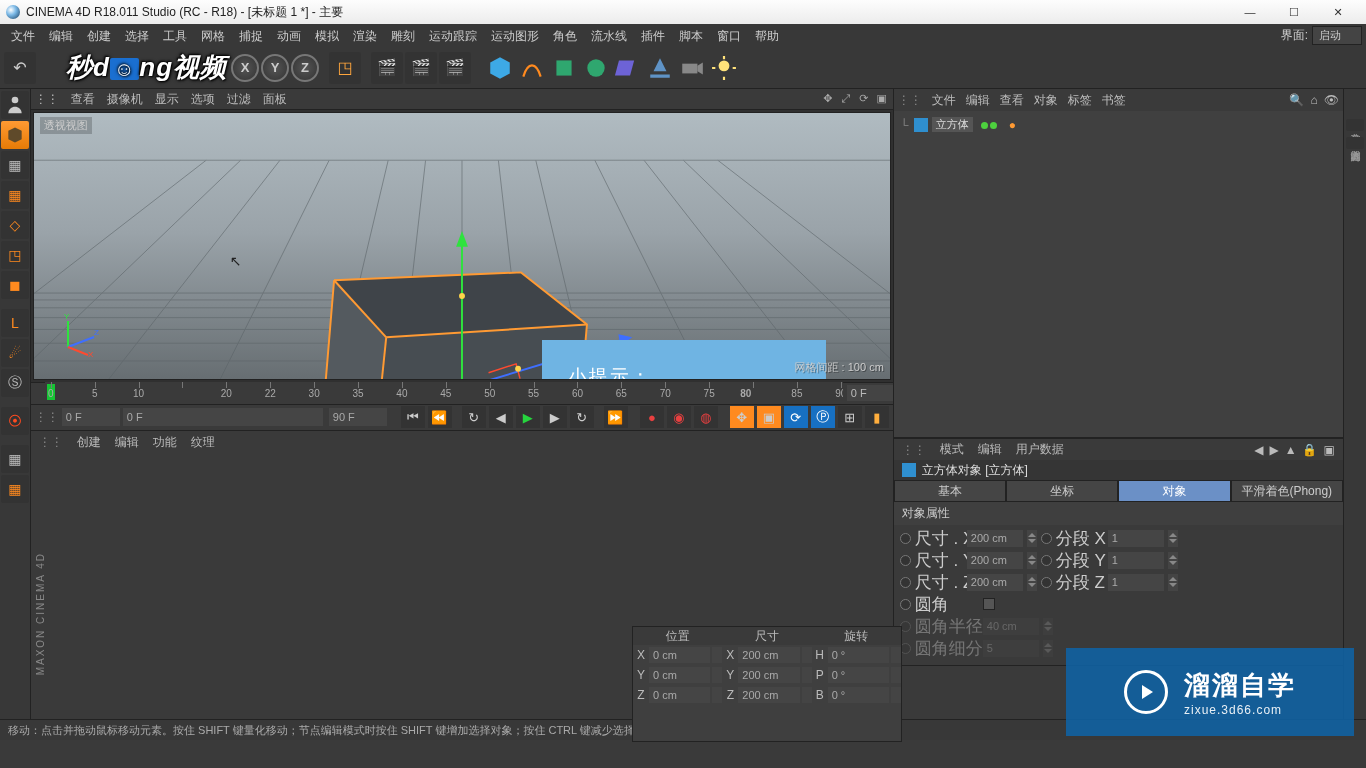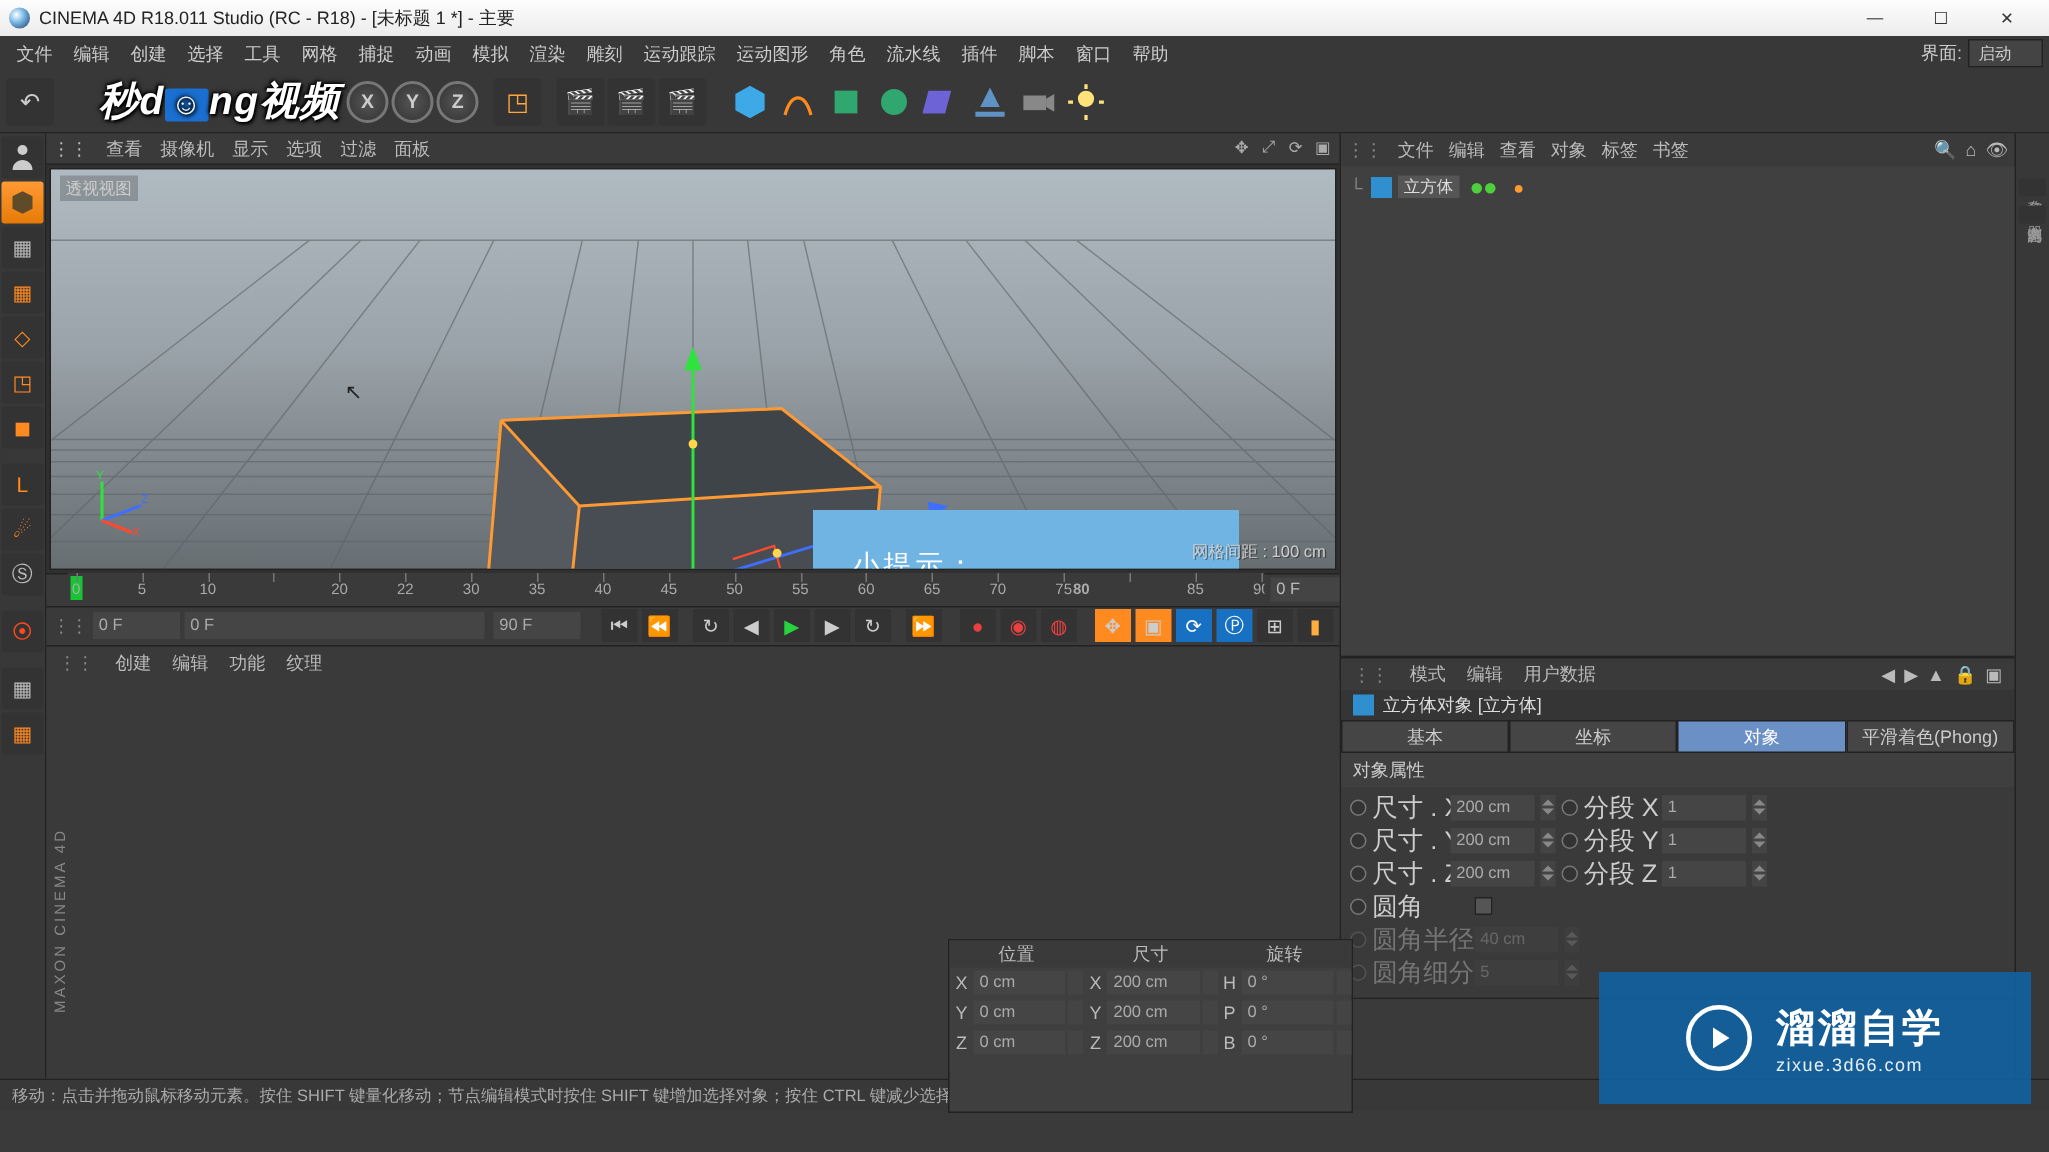--- a/index.html
+++ b/index.html
@@ -392,21 +392,21 @@
             <div class="tick-label" style="left: 488.778px;">55</div>
             <div class="tick" style="left: 532.667px;"></div>
             <div class="tick-label" style="left: 532.667px;">60</div>
             <div class="tick" style="left: 576.556px;"></div>
             <div class="tick-label" style="left: 576.556px;">65</div>
             <div class="tick" style="left: 620.444px;"></div>
             <div class="tick-label" style="left: 620.444px;">70</div>
             <div class="tick" style="left: 664.333px;"></div>
             <div class="tick-label" style="left: 664.333px;">75</div>
             <div class="tick" style="left: 708.222px;"></div>
-            <div class="tick-label" style="left: 676px; font-weight: bold;">80</div>
+            <div class="tick-label" style="left: 701px; font-weight: bold;">80</div>
             <div class="tick" style="left: 752.111px;"></div>
             <div class="tick-label" style="left: 752.111px;">85</div>
             <div class="tick" style="left: 796px;"></div>
             <div class="tick-label" style="left: 796px;">90</div>
           </div>
       </div>
       <div class="time-end">0 F</div>
     </div>
 
     <div class="transport-row">

